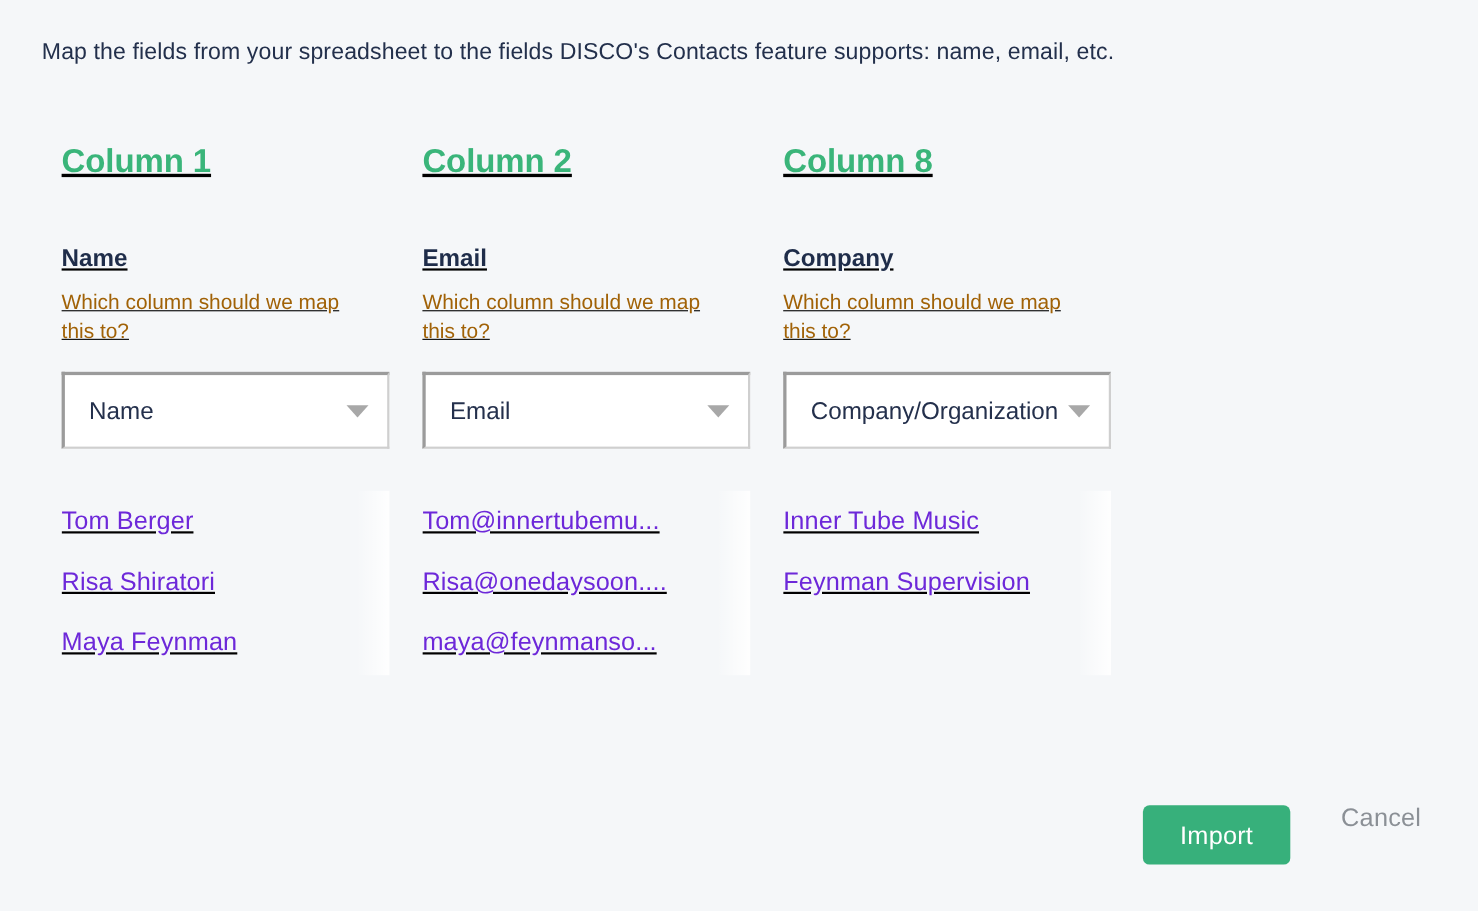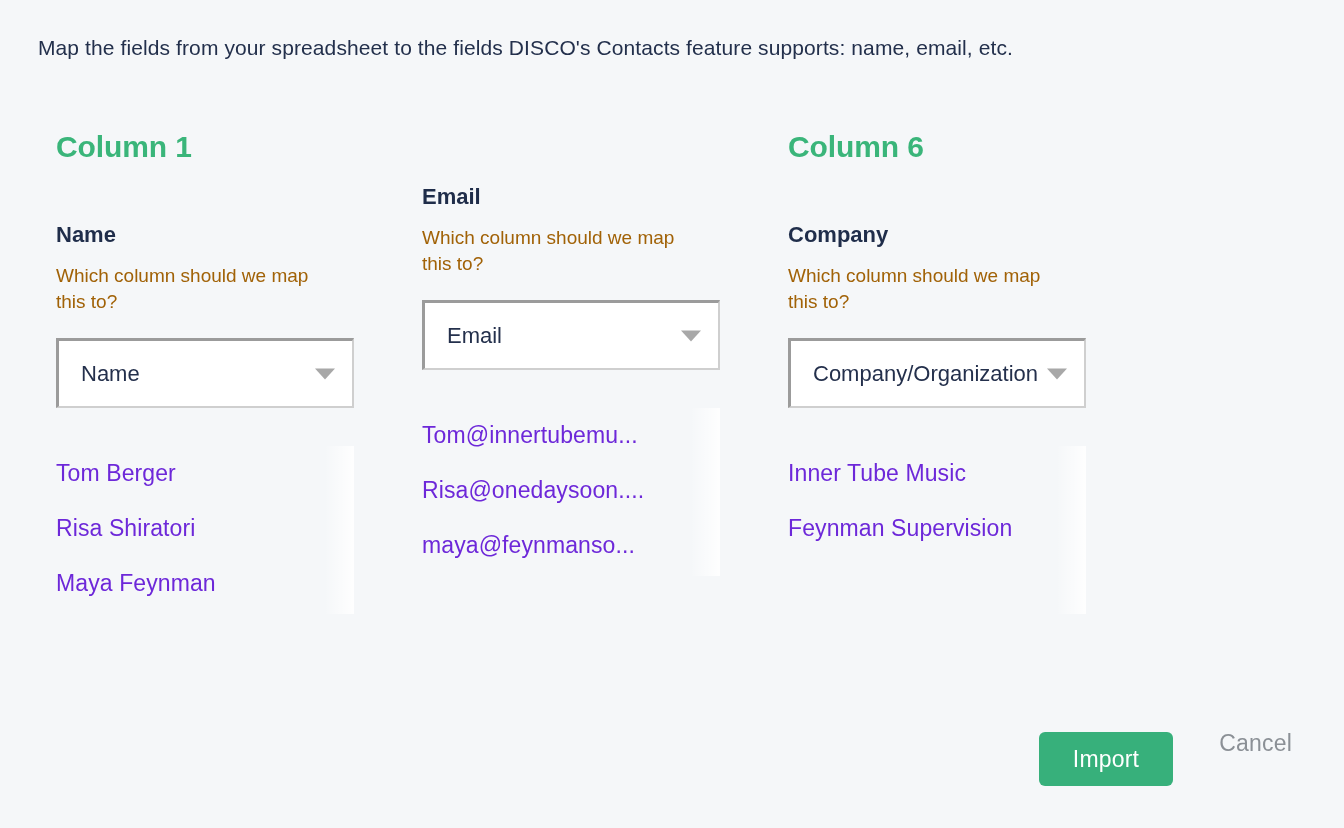--- a/index.html
+++ b/index.html
@@ -35,21 +35,22 @@
     letter-spacing: 0.1px;
     white-space: nowrap;
   }
 
   
   .columns {
     position: absolute;
     left: 56px;
     top: 128px;
     display: flex;
-    gap: 68px;
+    gap: 30px;
+    text-decoration: underline;
   }
   .col {
     width: 298px;
     position: relative;
   }
 
   .col-title {
     font-size: 30px;
     font-weight: bold;
     color: #3ab57a;
@@ -193,36 +194,37 @@
       </div>
       <div class="preview">
         <div class="preview-row">Tom Berger</div>
         <div class="preview-row">Risa Shiratori</div>
         <div class="preview-row">Maya Feynman</div>
         <div class="preview-fade"></div>
       </div>
     </div>
 
     <div class="col">
+      <div class="col-title">Column 2</div>
       <div class="field-name">Email</div>
       <div class="field-question">Which column should we map this to?</div>
       <div class="select-wrap">
         <span class="select-value">Email</span>
         <span class="select-arrow"></span>
       </div>
       <div class="preview">
         <div class="preview-row">Tom@innertubemu...</div>
         <div class="preview-row">Risa@onedaysoon....</div>
         <div class="preview-row">maya@feynmanso...</div>
         <div class="preview-fade"></div>
       </div>
     </div>
 
     <div class="col">
-      <div class="col-title">Column 6</div>
+      <div class="col-title">Column 8</div>
       <div class="field-name">Company</div>
       <div class="field-question">Which column should we map this to?</div>
       <div class="select-wrap">
         <span class="select-value">Company/Organization</span>
         <span class="select-arrow"></span>
       </div>
       <div class="preview">
         <div class="preview-row">Inner Tube Music</div>
         <div class="preview-row">Feynman Supervision</div>
         <div class="preview-fade"></div>

